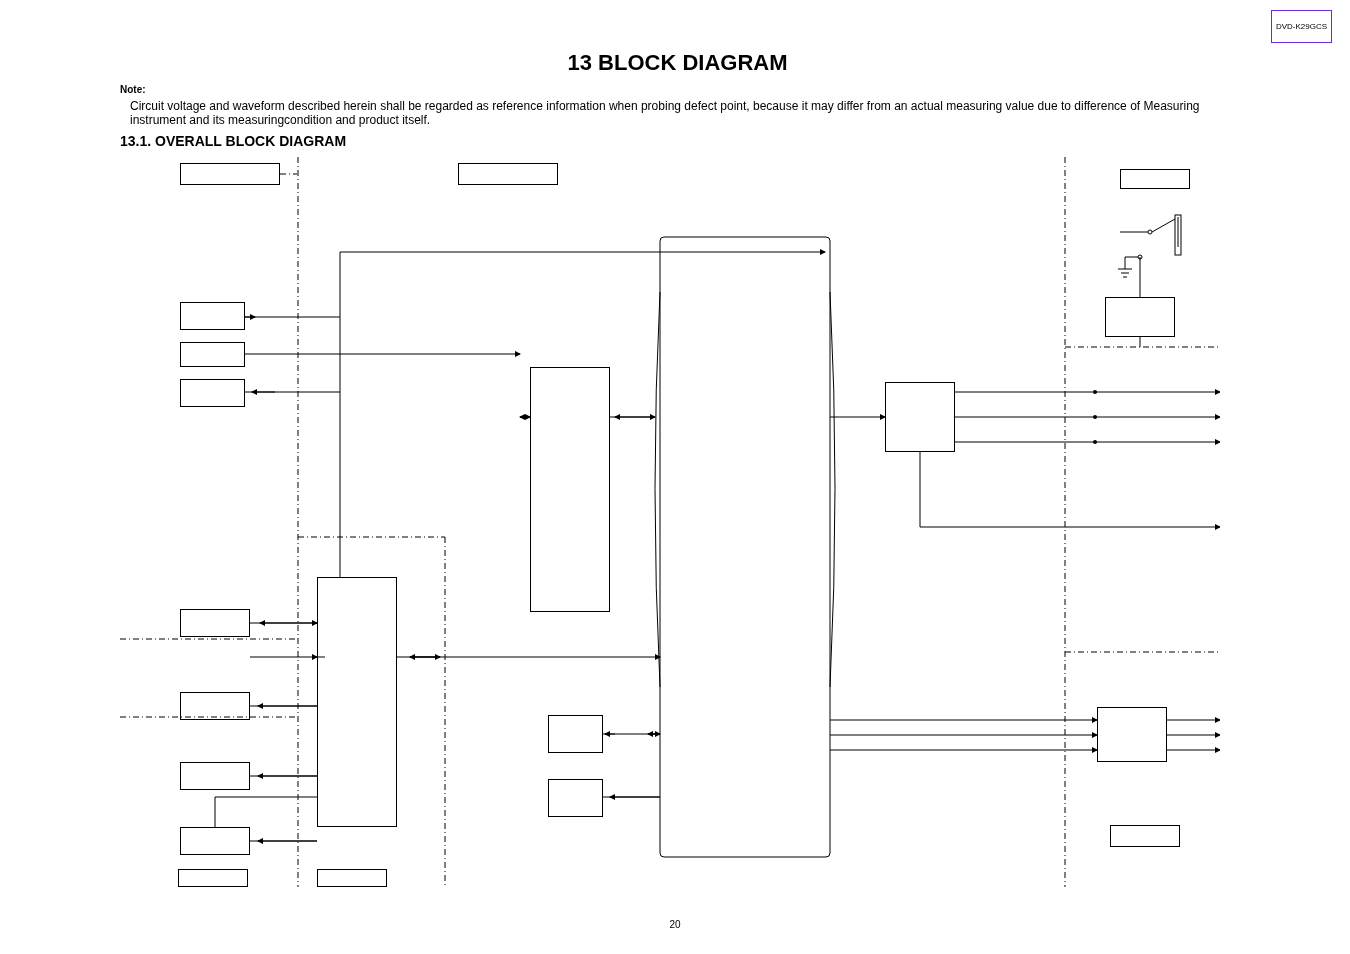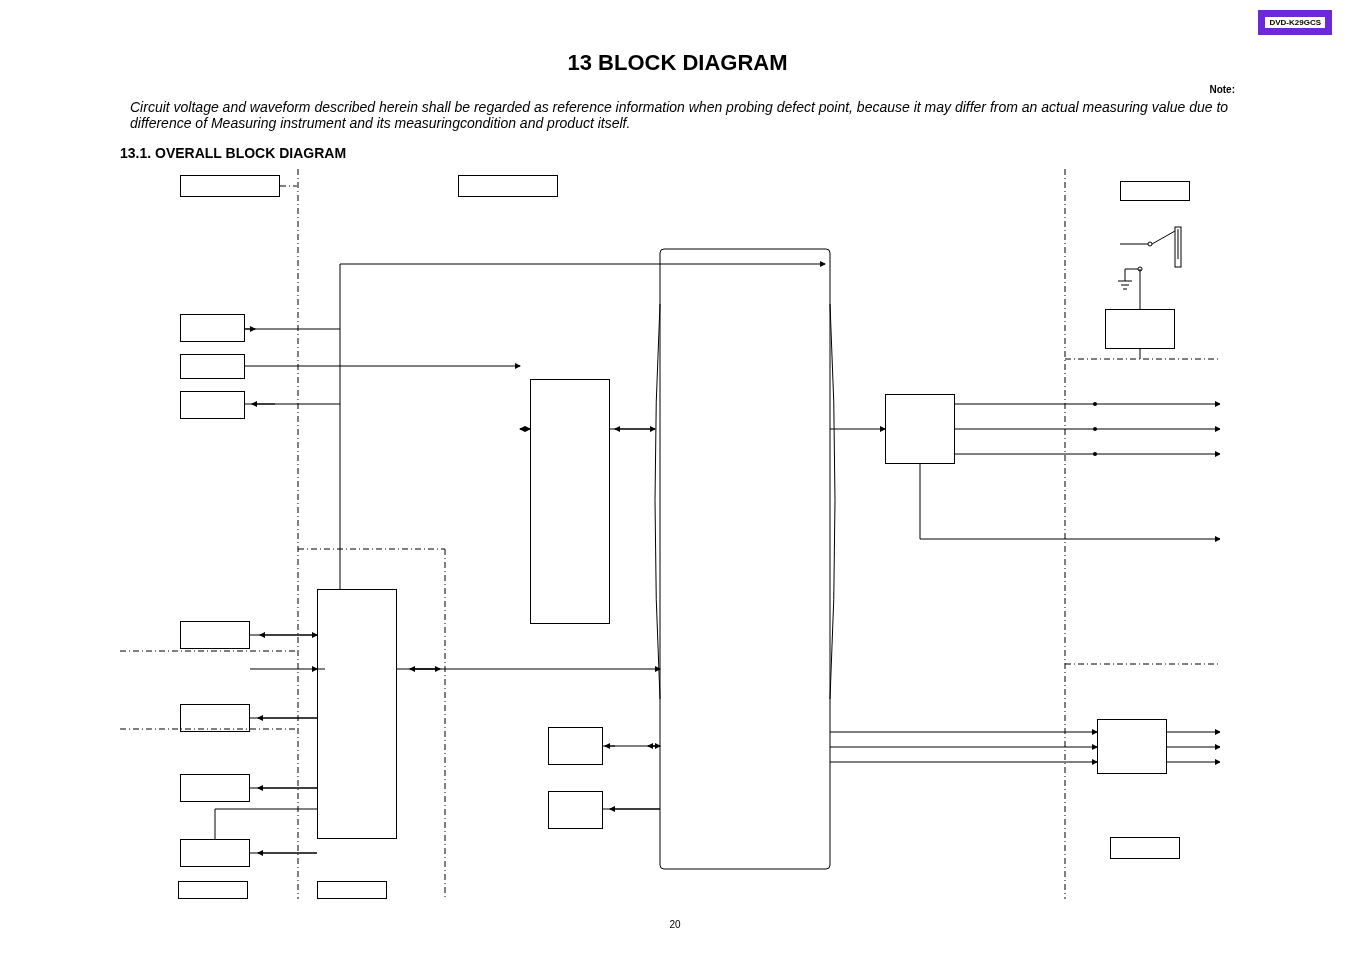--- a/index.html
+++ b/index.html
@@ -8,45 +8,43 @@
     height: 954px;
     background: #fff;
     font-family: Arial, Helvetica, sans-serif;
     position: relative;
     overflow: hidden;
   }
   .model-box {
     position: absolute;
     top: 10px;
     right: 18px;
-    border: 7px solid #6d28d9;
-    padding: 1px 4px;
+    border: 1px solid #6d28d9;
+    padding: 11px 4px;
     font-size: 8px;
-    font-weight: bold;
+    font-weight: normal;
   }
   .content {
     padding: 50px 115px 0 120px;
   }
   h1 {
     font-size: 22px;
     font-weight: bold;
     margin-bottom: 8px;
     text-align: center;
   }
   .note-label {
     font-size: 10px;
     font-weight: bold;
     margin-bottom: 4px;
-    text-align: right;
   }
   .note-text {
-    font-size: 14px;
+    font-size: 12px;
     margin-left: 10px;
-    margin-bottom: 14px;
-    font-style: italic;
+    margin-bottom: 6px;
   }
   h2 {
     font-size: 14px;
     font-weight: bold;
     margin-bottom: 8px;
   }
   .diagram {
     position: relative;
     width: 1100px;
     height: 730px;

